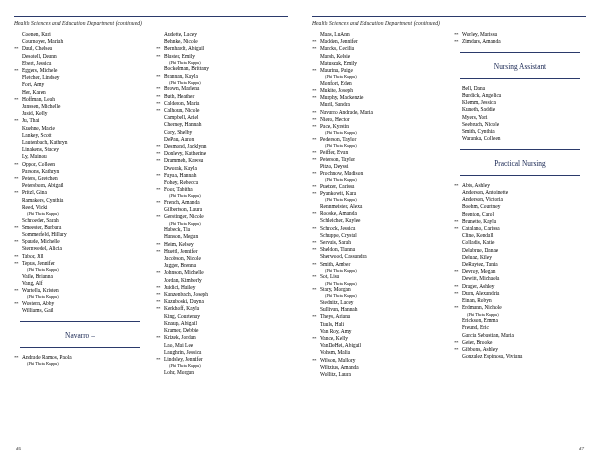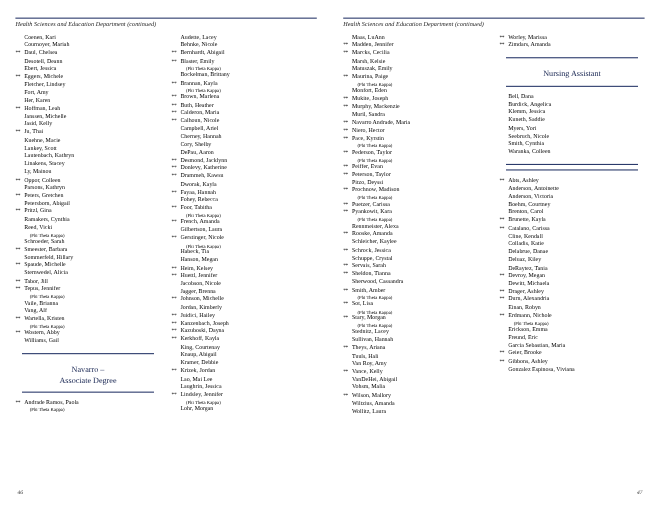--- a/index.html
+++ b/index.html
@@ -269,21 +269,20 @@
               <span class="nm">Wostern, Abby</span>
             </div>
           <div class="entry">
               <span class="star"></span>
               <span class="nm">Williams, Gail</span>
             </div>
 
           <div class="section-rule-top"></div>
           <div class="section-head">
             <span>Navarro –</span>
-            <span class="line2">Associate Degree</span>
           </div>
           <div class="section-rule-bot"></div>
 
           <div class="entry">
               <span class="star">**</span>
               <span class="nm"><span>Andrade Ramos, Paola</span><span class="sub">(Phi Theta Kappa)</span></span>
             </div>
         </div>
 
         <div class="col">
@@ -688,20 +687,23 @@
           <div class="entry">
               <span class="star"></span>
               <span class="nm">Smith, Cynthia</span>
             </div>
           <div class="entry">
               <span class="star"></span>
               <span class="nm">Waranka, Colleen</span>
             </div>
 
           <div class="section-rule-top"></div>
+          <div class="section-head">
+            <span>Practical Nursing</span>
+          </div>
           <div class="section-rule-bot"></div>
 
           <div class="entry">
               <span class="star">**</span>
               <span class="nm">Abts, Ashley</span>
             </div>
           <div class="entry">
               <span class="star"></span>
               <span class="nm">Anderson, Antoinette</span>
             </div>

